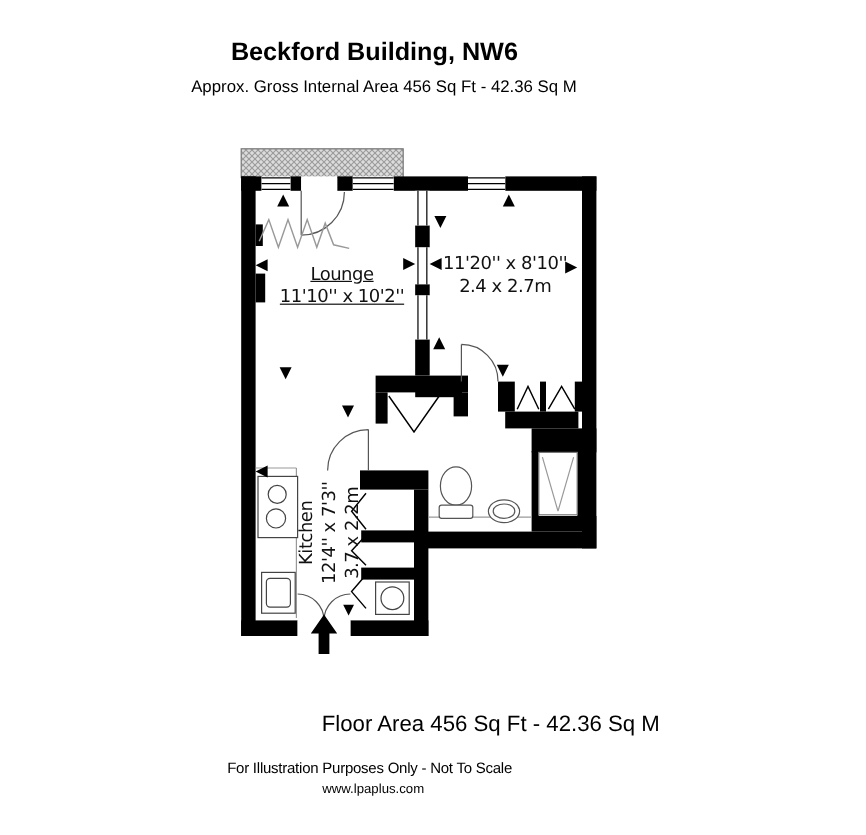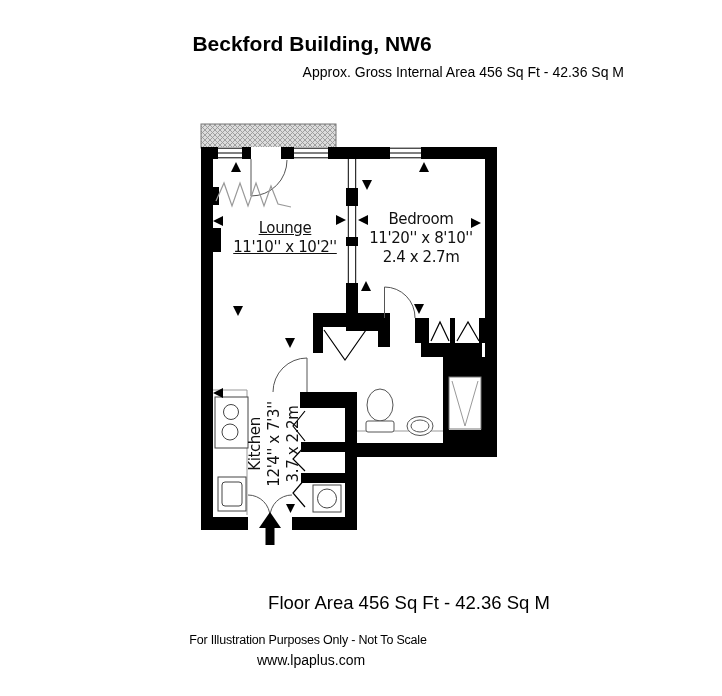--- a/index.html
+++ b/index.html
@@ -1,29 +1,29 @@
 <!DOCTYPE html>
 <html><head>
 <meta charset="utf-8">
 <style>
   html,body{margin:0;padding:0;background:#fff;}
   .page{position:relative;width:722px;height:696px;background:#fff;overflow:hidden;
         font-family:"Liberation Sans",sans-serif;color:#000;}
   .header{position:absolute;top:32px;left:0;width:624px;text-align:center;}
   .header h1{margin:0;font-size:21px;font-weight:bold;letter-spacing:0px;}
-  .header p{margin:8px 0 0 16px;font-size:14px;text-align:right;}
+  .header p{margin:8px 0 0 16px;font-size:14px;}
   .plan-svg{position:absolute;left:0;top:0;}
   .room-label{position:absolute;text-align:center;color:#111;
         font-family:"DejaVu Sans",sans-serif;font-size:15px;line-height:19px;letter-spacing:-0.4px;}
   .room-label .dim{display:block;}
   .kitchen-label{width:150px;height:62px;transform:rotate(-90deg);}
   .footer-area{position:absolute;top:592px;left:0;width:722px;text-align:center;font-size:18.5px;padding-left:48px;}
   .footer-disclaimer{position:absolute;top:633px;left:0;width:616px;text-align:center;
         font-size:12.5px;letter-spacing:-0.2px;}
-  .footer-site{position:absolute;top:652px;left:0;width:622px;text-align:center;font-size:14px;}
+  .footer-site{position:absolute;top:652px;left:0;width:622px;text-align:center;font-size:11px;}
 </style>
 </head>
 <body>
 
 <div class="page">
 
   <div class="header">
     <h1>Beckford Building, NW6</h1>
     <p>Approx. Gross Internal Area 456 Sq Ft - 42.36 Sq M</p>
   </div>
@@ -167,21 +167,20 @@
       <path d="M361,291 L371,291 L366,281 Z"></path>
     </g>
   </svg>
 
   <div class="room-label" style="left:200px;top:219px;width:170px;text-decoration:underline;">
     <span class="dim">Lounge</span>
     <span class="dim">11'10'' x 10'2''</span>
   </div>
 
   <div class="room-label" style="left:342px;top:210px;width:158px;">
-    <span class="dim">Bedroom</span>
     <span class="dim">11'20'' x 8'10''</span>
     <span class="dim">2.4 x 2.7m</span>
   </div>
 
   <div class="room-label kitchen-label" style="left:202px;top:413px;">
     <span class="dim">Kitchen</span>
     <span class="dim">12'4'' x 7'3''</span>
     <span class="dim">3.7 x 2.2m</span>
   </div>
 

